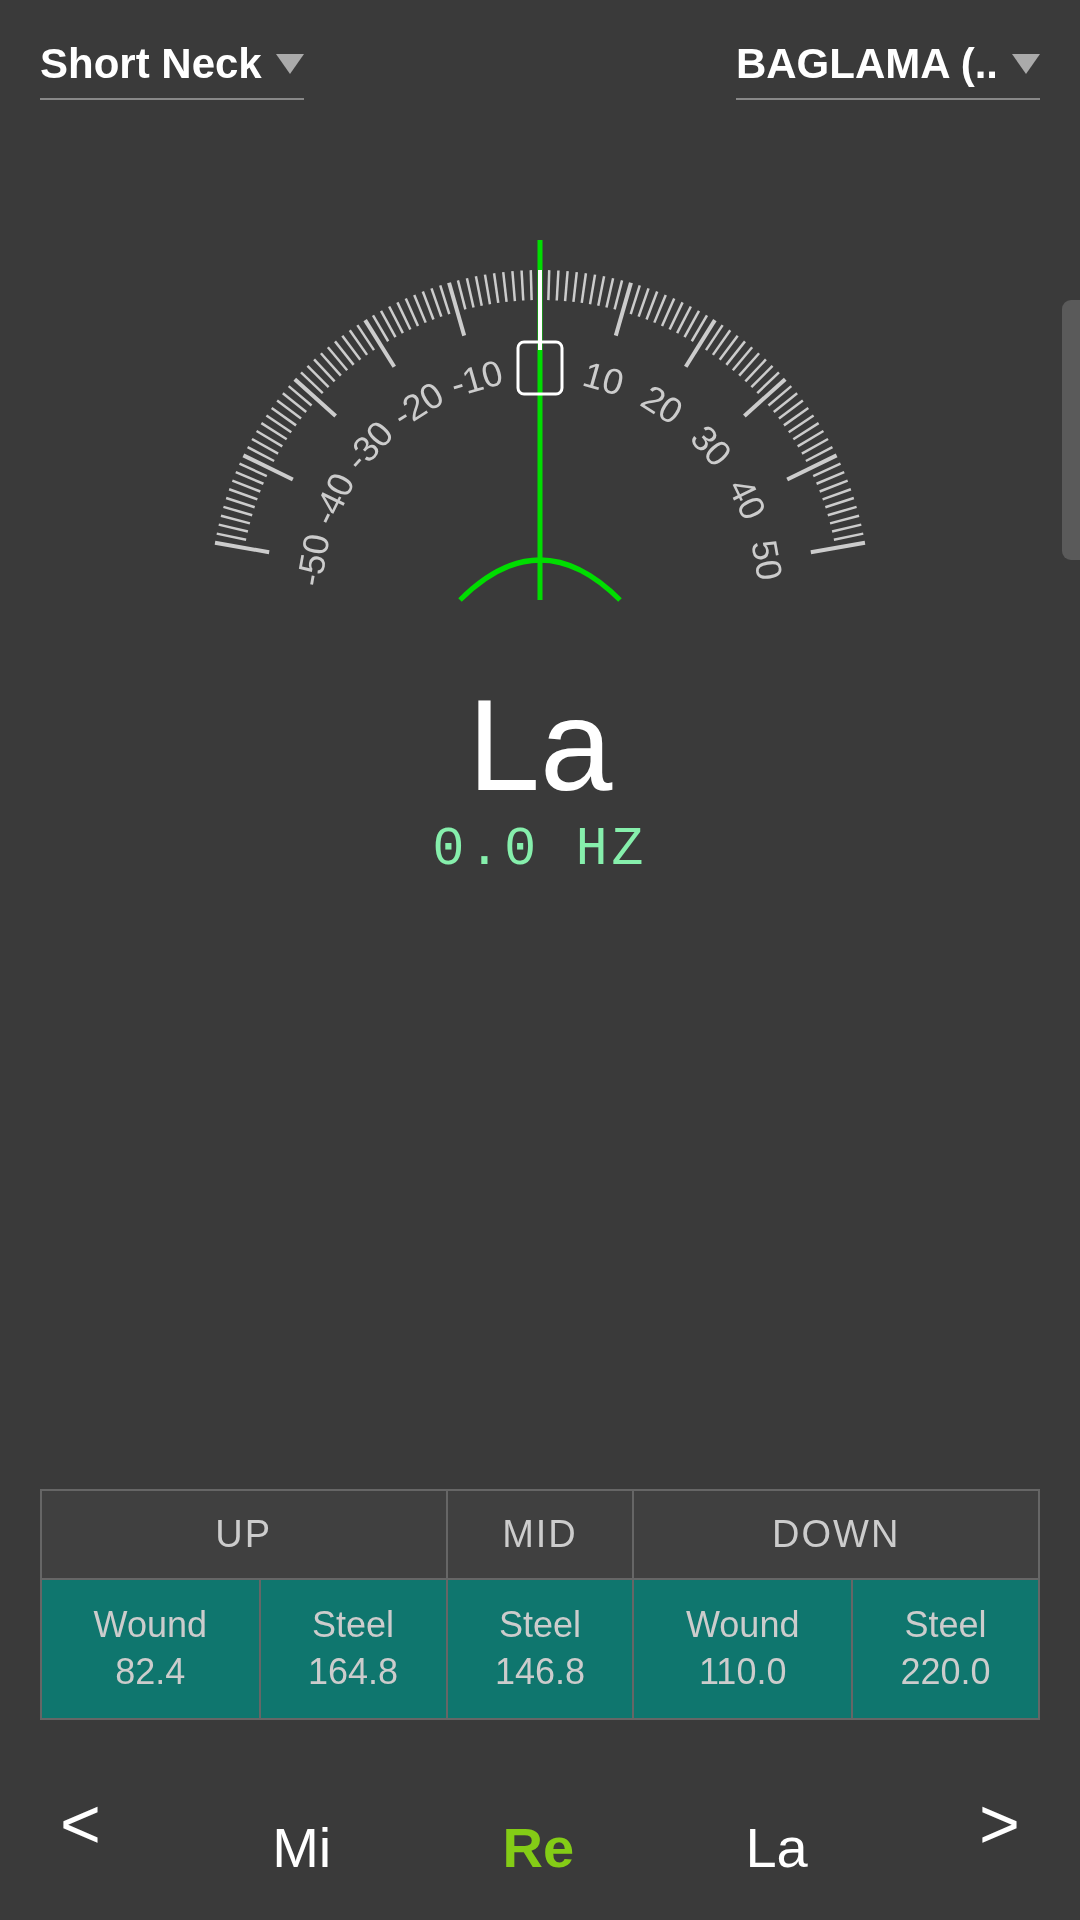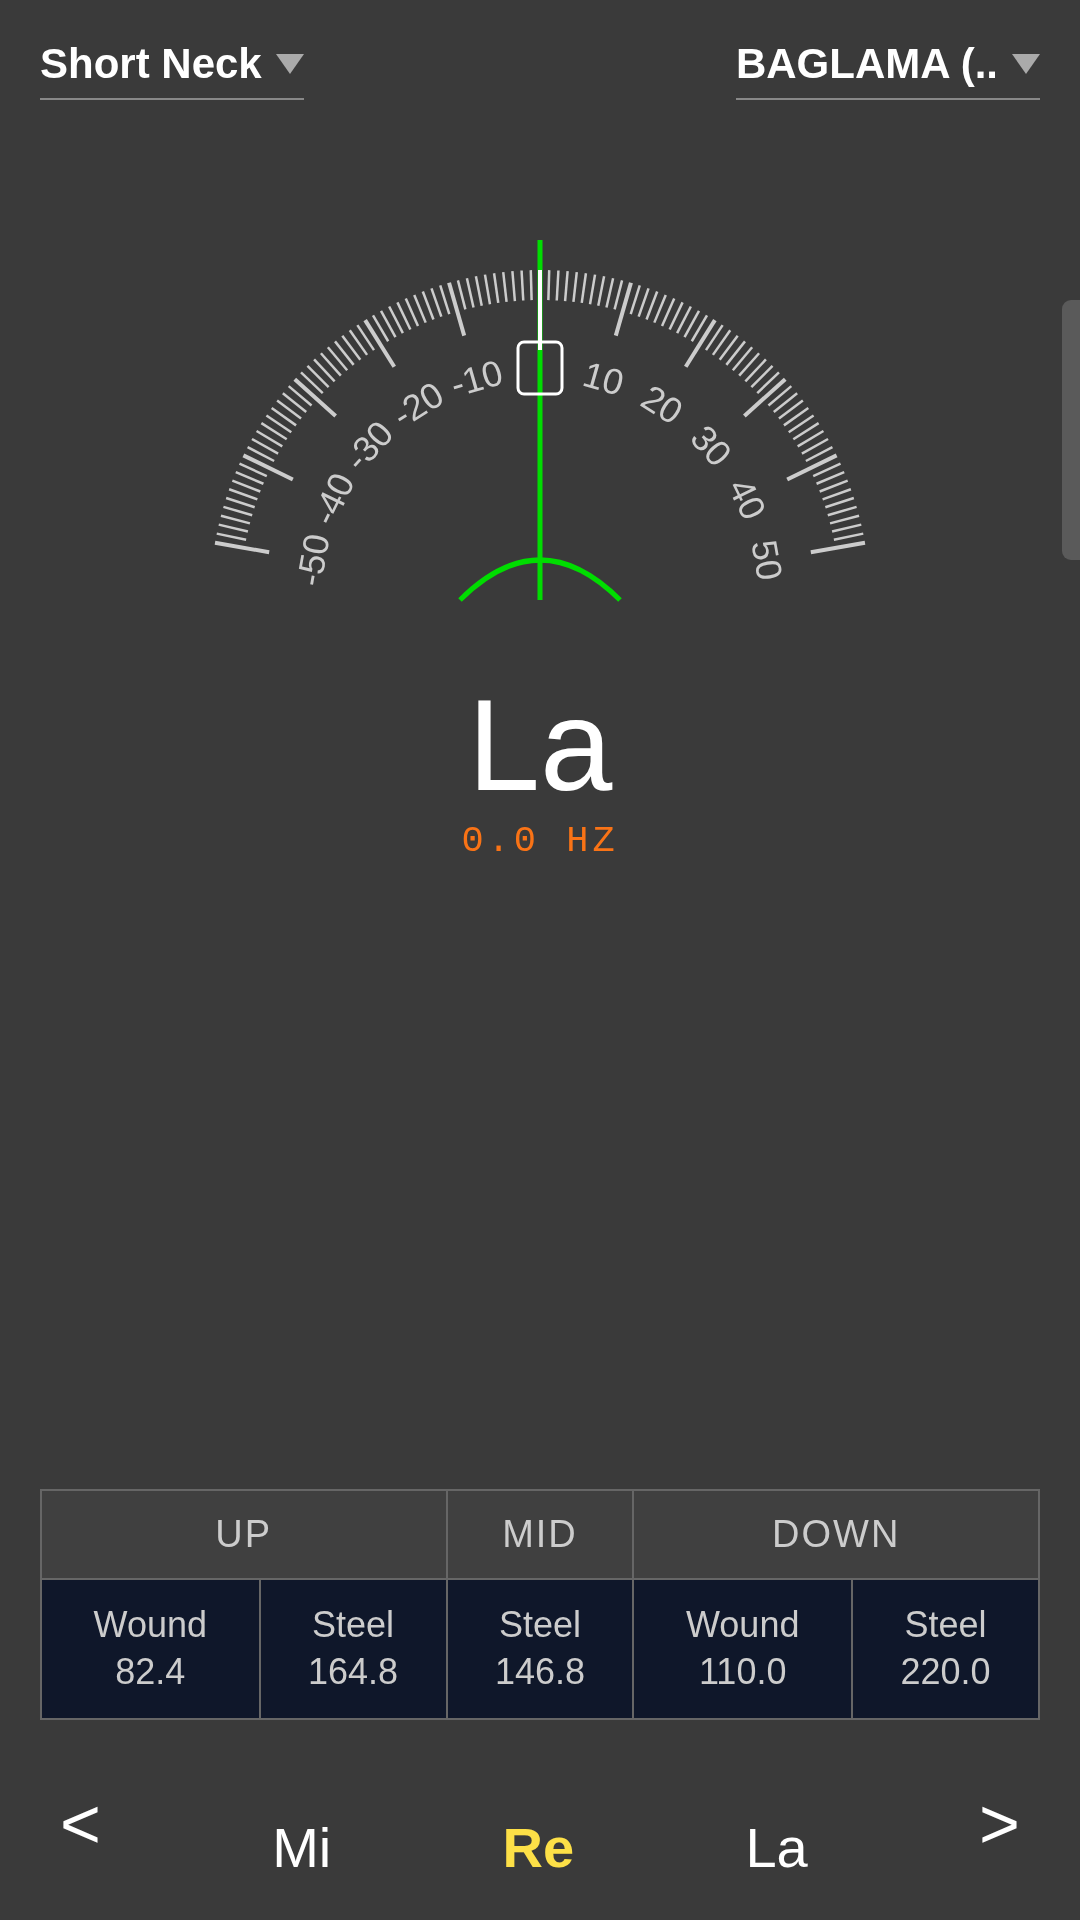--- a/index.html
+++ b/index.html
@@ -79,22 +79,22 @@
     }
 
     .note-name {
       font-size: 130px;
       font-weight: 300;
       color: white;
       line-height: 1;
     }
 
     .frequency {
-      font-size: 37px;
-      color: #f97316;
+      font-size: 53px;
+      color: #86efac;
       font-family: 'Courier New', monospace;
       letter-spacing: 4px;
       margin-top: 10px;
     }
 
     
     .string-table-container {
       position: absolute;
       bottom: 200px;
       left: 40px;
@@ -117,21 +117,21 @@
       background: #404040;
       letter-spacing: 2px;
     }
 
     .string-table td {
       border: 2px solid #666;
       padding: 22px 23px;
       text-align: center;
       font-size: 36px;
       color: #ccc;
-      background: #0f172a;
+      background: #0f766e;
       line-height: 1.3;
     }
 
     
     .bottom-nav {
       position: absolute;
       bottom: 40px;
       left: 0;
       right: 0;
       display: flex;
@@ -148,21 +148,21 @@
       cursor: pointer;
     }
 
     .nav-note {
       font-size: 56px;
       color: white;
       margin-top: 48px;
     }
 
     .nav-note.active {
-      color: #fde047;
+      color: #84cc16;
       font-weight: bold;
     }
 
     
     .scrollbar-hint {
       position: absolute;
       right: 0;
       top: 300px;
       width: 18px;
       height: 260px;

